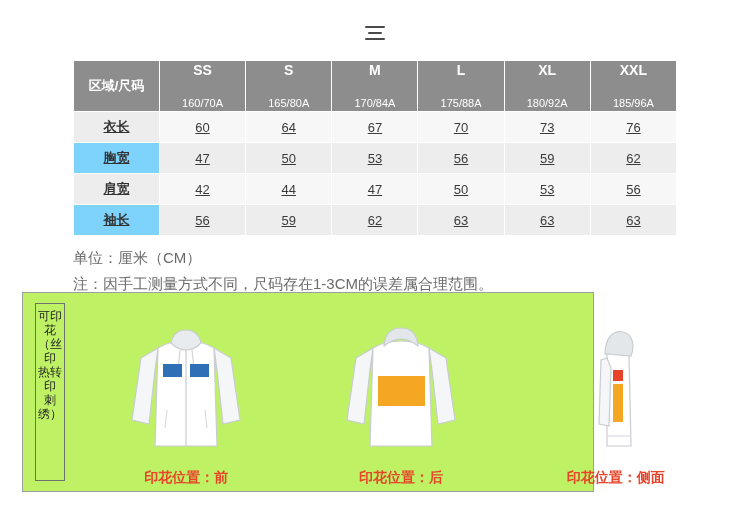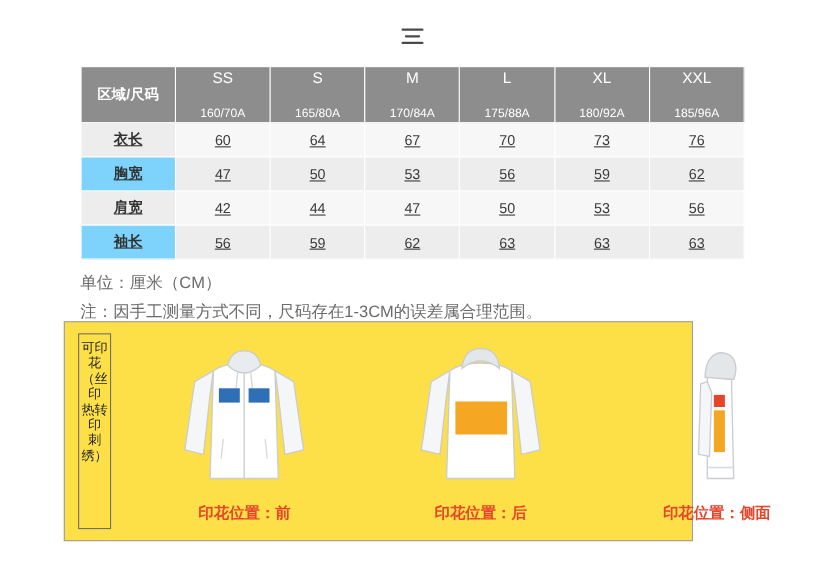--- a/index.html
+++ b/index.html
@@ -62,21 +62,21 @@
   }
   thead th {
     background: #8d8d8d;
     color: #ffffff;
     height: 44px;
     font-weight: normal;
     line-height: 1.25;
   }
   thead th .sz {
     font-size: 14px;
-    font-weight: normal;
+    font-weight: bold;
     display: block;
   }
   thead th .ht {
     font-size: 11px;
     display: block;
     margin-top: 17px;
   }
   thead th.corner {
     font-size: 13px;
     font-weight: bold;
@@ -104,43 +104,42 @@
     color: #6b6b6b;
     line-height: 1.7;
   }
 
   
   .print-panel {
     position: absolute;
     left: 22px; top: 292px;
     width: 572px; height: 200px;
     border: 1px solid #9e9e9e;
-    background: #fde047;
-    margin-left: 36px;
+    background: #bef264;
   }
   .vertical-label {
     position: absolute;
     left: 12px; top: 10px;
     width: 30px; height: 178px;
     border: 1px solid #6f6f6f;
     font-size: 12px;
     line-height: 14px;
     text-align: center;
     padding: 5px 2px;
     color: #222;
     letter-spacing: 0px;
     word-break: break-all;
   }
   .garments {
     position: absolute;
     left: 56px; top: 6px;
     width: 644px; height: 188px;
     display: flex;
     justify-content: space-around;
-    align-items: center;
+    align-items: flex-end;
   }
   .garment-cell {
     width: 200px;
     display: flex;
     flex-direction: column;
     align-items: center;
   }
   .garment-art {
     height: 146px;
     display: flex;

